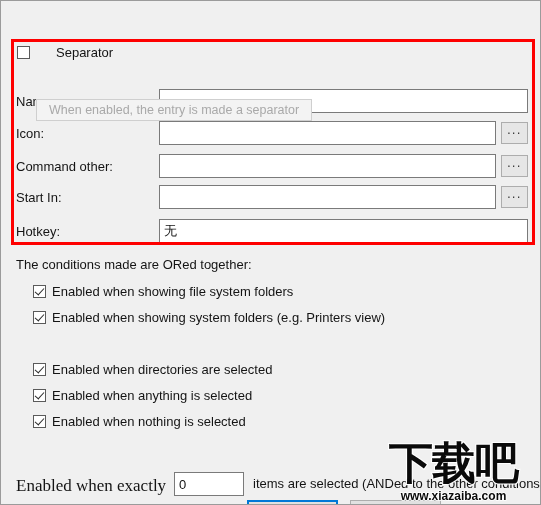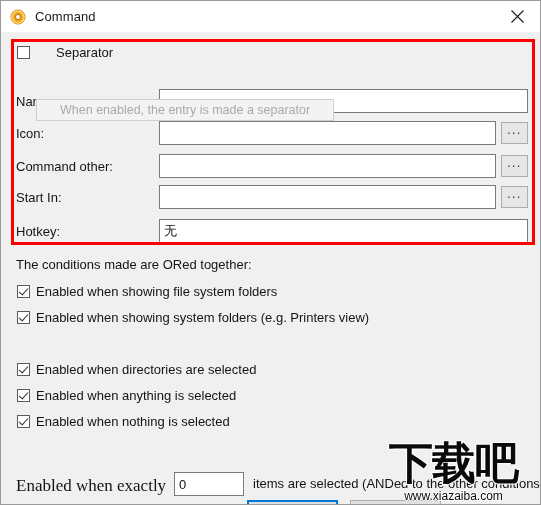--- a/index.html
+++ b/index.html
@@ -106,21 +106,21 @@
     margin-left: 6px;
     white-space: nowrap;
   }
 
   
   .tooltip {
     position: absolute;
     left: 35px;
     top: 67px;
     height: 22px;
-    padding: 0 23px;
+    padding: 0 12px;
     background: #f3f3f3;
     border: 1px solid #cfcfcf;
     box-sizing: border-box;
     display: flex;
     align-items: center;
     font-size: 12.5px;
     color: #a9a9a9;
     white-space: nowrap;
     z-index: 30;
   }
@@ -182,21 +182,21 @@
   
   .cond-title {
     position: absolute;
     left: 15px;
     top: 225px;
     font-size: 13px;
     color: #141414;
   }
   .cond-row {
     position: absolute;
-    left: 16px;
+    left: 32px;
     display: flex;
     align-items: center;
     justify-content: flex-end;
   }
 
   
   .exact-row {
     position: absolute;
     left: 15px;
     top: 440px;
@@ -293,43 +293,28 @@
     position: absolute;
     left: 0;
     bottom: 1px;
     width: 173px;
     text-align: center;
     font-family: "Liberation Sans", sans-serif;
     font-size: 12px;
     color: #0a0a0a;
     -webkit-text-stroke: 1.5px #ffffff;
     paint-order: stroke fill;
+    font-weight: bold;
   }
 </style>
 </head>
 <body>
 
 <div id="app">
 
-  <div class="titlebar">
-    <div class="title-icon">
-      <svg width="16" height="16" viewBox="0 0 16 16">
-        <circle cx="8" cy="8" r="7" fill="#f5a623" stroke="#c97b06" stroke-width="1"></circle>
-        <circle cx="8" cy="8" r="6" fill="none" stroke="#ffd86b" stroke-width="1.6"></circle>
-        <ellipse cx="8" cy="8" rx="2.4" ry="2.8" fill="#ffffff" stroke="#b06a05" stroke-width="1"></ellipse>
-      </svg>
-    </div>
-    <span class="title-text">Command</span>
-    <div class="close-btn">
-      <svg width="13" height="13" viewBox="0 0 13 13">
-        <line x1="0.5" y1="0.5" x2="12.5" y2="12.5" stroke="#1a1a1a" stroke-width="1.1"></line>
-        <line x1="12.5" y1="0.5" x2="0.5" y2="12.5" stroke="#1a1a1a" stroke-width="1.1"></line>
-      </svg>
-    </div>
-  </div>
 
   <div class="body-area">
 
     <div class="sep-row">
       <span class="cb"></span>
       <span class="cb-label">Separator</span>
     </div>
 
     <div class="tooltip">When enabled, the entry is made a separator</div>
 

